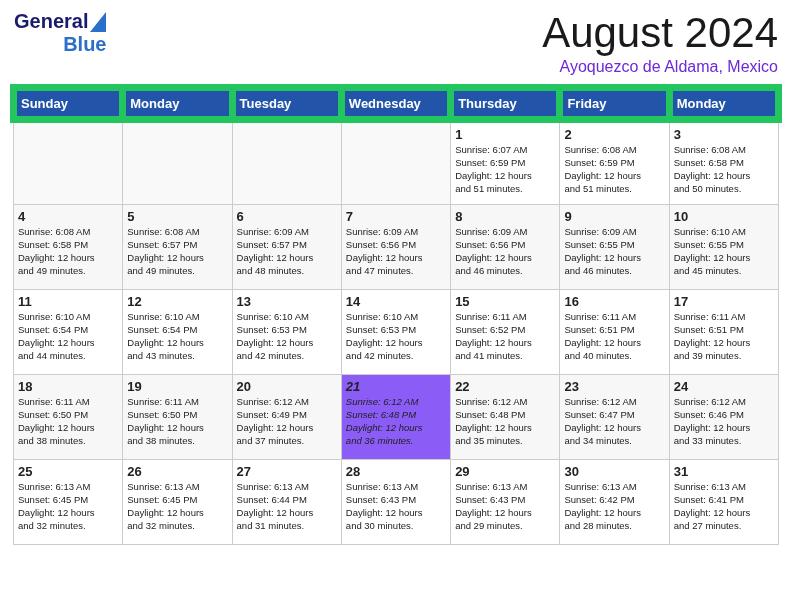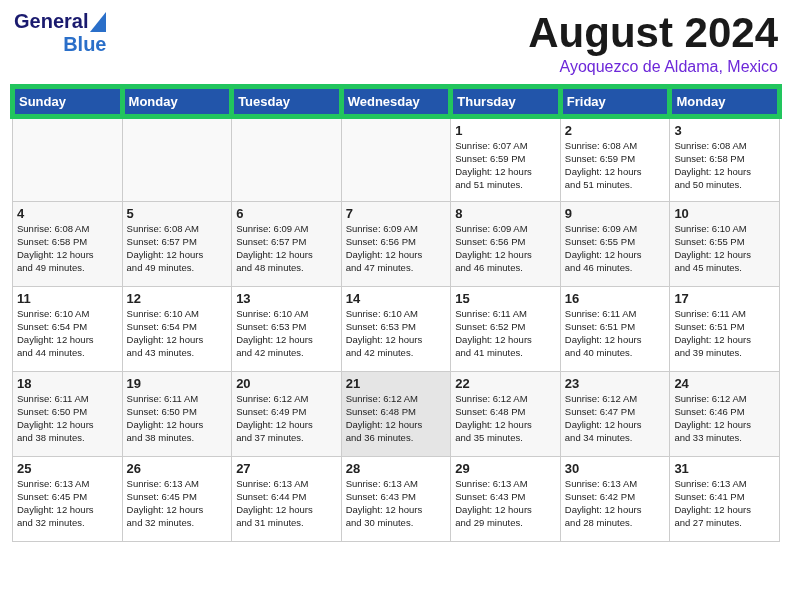--- a/index.html
+++ b/index.html
@@ -20,42 +20,42 @@
     .logo {
       display: flex;
       flex-direction: column;
       align-items: flex-end;
     }
     .title-area {
       text-align: right;
     }
     .month-title {
       font-size: 42px;
-      font-weight: bold;
+      font-weight: normal;
       color: #1a1a1a;
       line-height: 1.1;
     }
     .location-title {
       font-size: 16px;
       color: #6d28d9;
       margin-top: 2px;
     }
     table {
       width: 100%;
       border-collapse: collapse;
       table-layout: fixed;
     }
     th {
       background-color: #2255aa;
       color: white;
       font-size: 13px;
       font-weight: bold;
       padding: 5px 4px;
       text-align: left;
-      border: 5px solid #22c55e;
+      border: 7px solid #22c55e;
     }
     td {
       border: 1px solid #ccc;
       vertical-align: top;
       padding: 4px;
       font-size: 10px;
       color: #222;
       height: 85px;
       background: #fff;
     }
@@ -268,21 +268,21 @@
 Daylight: 12 hours
 and 38 minutes.</div>
         </td>
         <td style="background: rgb(247, 247, 247);">
           <span class="day-number">20</span>
           <div class="cell-info" style="white-space: pre-line;">Sunrise: 6:12 AM
 Sunset: 6:49 PM
 Daylight: 12 hours
 and 37 minutes.</div>
         </td>
-        <td style="background: #e5e5e5;">
+        <td style="background: #8b5cf6; font-style: italic;">
           <span class="day-number">21</span>
           <div class="cell-info" style="white-space: pre-line;">Sunrise: 6:12 AM
 Sunset: 6:48 PM
 Daylight: 12 hours
 and 36 minutes.</div>
         </td>
         <td style="background: rgb(247, 247, 247);">
           <span class="day-number">22</span>
           <div class="cell-info" style="white-space: pre-line;">Sunrise: 6:12 AM
 Sunset: 6:48 PM

